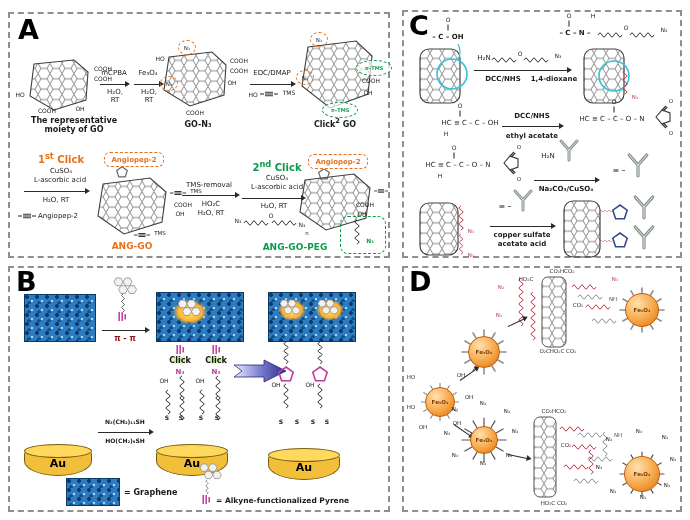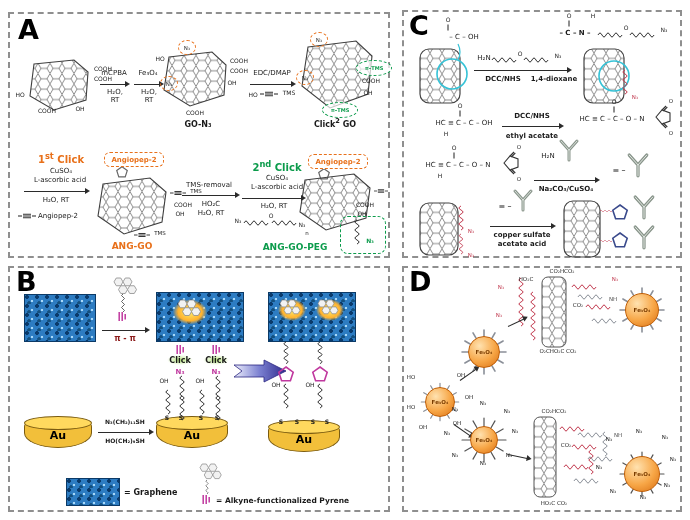--- a/index.html
+++ b/index.html
@@ -23,21 +23,21 @@
   .gdash{position:absolute;border:1.4px dashed var(--green);border-radius:50%;display:flex;align-items:center;justify-content:center;font-size:5px;font-weight:bold;color:var(--green);z-index:5;background:rgba(255,255,255,.7);}
   .gbox{position:absolute;border:1.6px dashed var(--green);border-radius:8px;z-index:5;}
   .abs{position:absolute;overflow:visible;z-index:3;}
   .gblue{position:absolute;background-color:#2d7cc2;
     background-image:radial-gradient(circle at 2px 2px,#0a3a6b 1.7px,transparent 2.2px),
       radial-gradient(circle at 7px 6px,#a8d8f8 1.1px,transparent 1.6px),
       radial-gradient(circle at 4px 8px,#14507f 1.5px,transparent 2px);
     background-size:10px 9px;border:1px solid #0c3a66;box-sizing:border-box;z-index:1;}
   .glowy{position:absolute;border-radius:50%;background:radial-gradient(closest-side,#ffee6e,#ffb22e 55%,rgba(255,140,0,0) 78%);z-index:2;}
   .glowg{position:absolute;border-radius:50%;background:radial-gradient(closest-side,#b9e77e,rgba(185,231,126,0) 72%);z-index:2;}
-  .au{position:absolute;z-index:2;}
+  .au{position:absolute;z-index:2;margin-top:28px;}
   .au-top{position:absolute;left:0;top:0;width:100%;height:14px;background:#ffd95e;border:1.2px solid #7a5b10;border-radius:50%;box-sizing:border-box;z-index:2;}
   .au-body{position:absolute;left:0;top:7px;right:0;bottom:0;background:var(--gold);border:1.2px solid #7a5b10;border-top:none;border-radius:4px 4px 50% 50%/4px 4px 60% 60%;box-sizing:border-box;z-index:1;}
   .au-lbl{position:absolute;left:0;right:0;top:13px;text-align:center;font-weight:bold;font-size:11px;z-index:3;}
   .fe{position:absolute;border-radius:50%;background:radial-gradient(circle at 35% 30%,#ffe2b0,#f7a646 55%,#d96f12 100%);border:1px solid #c05f08;display:flex;align-items:center;justify-content:center;font-size:5.5px;font-weight:bold;color:#7a3c00;box-sizing:border-box;z-index:4;}
 </style>
 </head>
 <body>
 
 <div id="fig">
 
@@ -88,20 +88,22 @@
     <span class="pl" style="left:8px;top:2px;">A</span>
 
     <svg class="abs" style="left:16px;top:44px;" width="66" height="54" viewBox="0 0 66 54">
       <polygon points="8,6 48,2 62,14 60,42 28,52 4,38" fill="url(#hx)" stroke="#3f3f3f" stroke-width="1.1"></polygon>
     </svg>
     <span class="t f6" style="left:80px;top:52px;width:26px;">COOH</span>
     <span class="t f6" style="left:80px;top:62px;width:26px;">COOH</span>
     <span class="t f6" style="left:2px;top:78px;width:16px;">HO</span>
     <span class="t f6" style="left:24px;top:94px;width:26px;">COOH</span>
     <span class="t f6" style="left:62px;top:92px;width:16px;">OH</span>
+    <span class="t f8 b" style="left:4px;top:102px;width:120px;">The representative
+moiety of GO</span>
 
     <span class="t" style="left:84px;top:55px;width:40px;">mCPBA</span>
     <div class="arr" style="left:90px;top:70px;width:28px;"></div>
     <span class="t" style="left:92px;top:74px;width:26px;">H₂O,
 RT</span>
     <span class="t" style="left:120px;top:55px;width:36px;">Fe₃O₄</span>
     <div class="arr" style="left:124px;top:70px;width:28px;"></div>
     <span class="t" style="left:126px;top:74px;width:26px;">H₂O,
 RT</span>
 
@@ -334,21 +336,21 @@
         <use href="#alkv" stroke="#C0399F"></use>
       </svg>
     <span class="t b tl" style="left:206px;top:229px;width:160px;font-size:7.5px;">= Alkyne-functionalized Pyrene</span>
   </section>
 
   <section class="panel" style="left:402px;top:10px;width:280px;height:248px;">
     <span class="pl" style="left:5px;top:0px;">C</span>
 
     <span class="t f6" style="left:38px;top:5px;width:12px;">O</span>
     <span class="t f6" style="left:38px;top:12px;width:12px;">‖</span>
-    <span class="t" style="left:36px;top:21px;width:48px;">– C – OH</span>
+    <span class="t" style="left:20px;top:21px;width:48px;font-weight:bold;">– C – OH</span>
     <svg class="abs" style="left:14px;top:36px;" width="44" height="56" viewBox="0 0 44 56">
       <rect x="2" y="1" width="40" height="54" rx="9" fill="url(#hx)" stroke="#444" stroke-width="1.2"></rect>
       <circle cx="34" cy="26" r="15" fill="none" stroke="#35C2D6" stroke-width="1.6"></circle>
       <path d="M40,12 Q44,4 40,-4" fill="none" stroke="#35C2D6" stroke-width="1.2"></path>
     </svg>
     <span class="t" style="left:70px;top:42px;width:20px;">H₂N</span>
     <svg class="abs" style="left:88px;top:45px;" width="24" height="6" viewBox="0 0 24 6">
         <use href="#sqh" stroke="#333"></use>
       </svg>
     <span class="t f6" style="left:110px;top:39px;width:12px;">O</span>
@@ -375,21 +377,21 @@
       <rect x="2" y="1" width="40" height="54" rx="9" fill="url(#hx)" stroke="#444" stroke-width="1.2"></rect>
       <circle cx="32" cy="28" r="15" fill="none" stroke="#35C2D6" stroke-width="1.6"></circle>
     </svg>
     <svg class="abs" style="left:218px;top:58px;" width="6" height="24" viewBox="0 0 6 24">
         <use href="#sqv" stroke="#C23B50"></use>
       </svg>
     <span class="t f5 c-red" style="left:224px;top:82px;width:14px;">N₃</span>
 
     <span class="t f6" style="left:50px;top:91px;width:12px;">O</span>
     <span class="t f6" style="left:50px;top:98px;width:12px;">‖</span>
-    <span class="t" style="left:20px;top:107px;width:80px;">HC ≡ C – C – OH</span>
+    <span class="t" style="left:26px;top:107px;width:80px;">HC ≡ C – C – OH</span>
     <span class="t f6" style="left:36px;top:119px;width:12px;">H</span>
     <div class="arr" style="left:98px;top:114px;width:60px;"></div>
     <span class="t b" style="left:100px;top:100px;width:56px;">DCC/NHS</span>
     <span class="t b" style="left:98px;top:120px;width:60px;">ethyl acetate</span>
     <span class="t f6" style="left:204px;top:87px;width:12px;">O</span>
     <span class="t f6" style="left:204px;top:94px;width:12px;">‖</span>
     <span class="t" style="left:162px;top:103px;width:92px;">HC ≡ C – C – O – N</span>
     <svg class="abs" style="left:250px;top:96px;" width="22" height="22" viewBox="0 0 22 22">
         <use href="#suc"></use>
       </svg>

